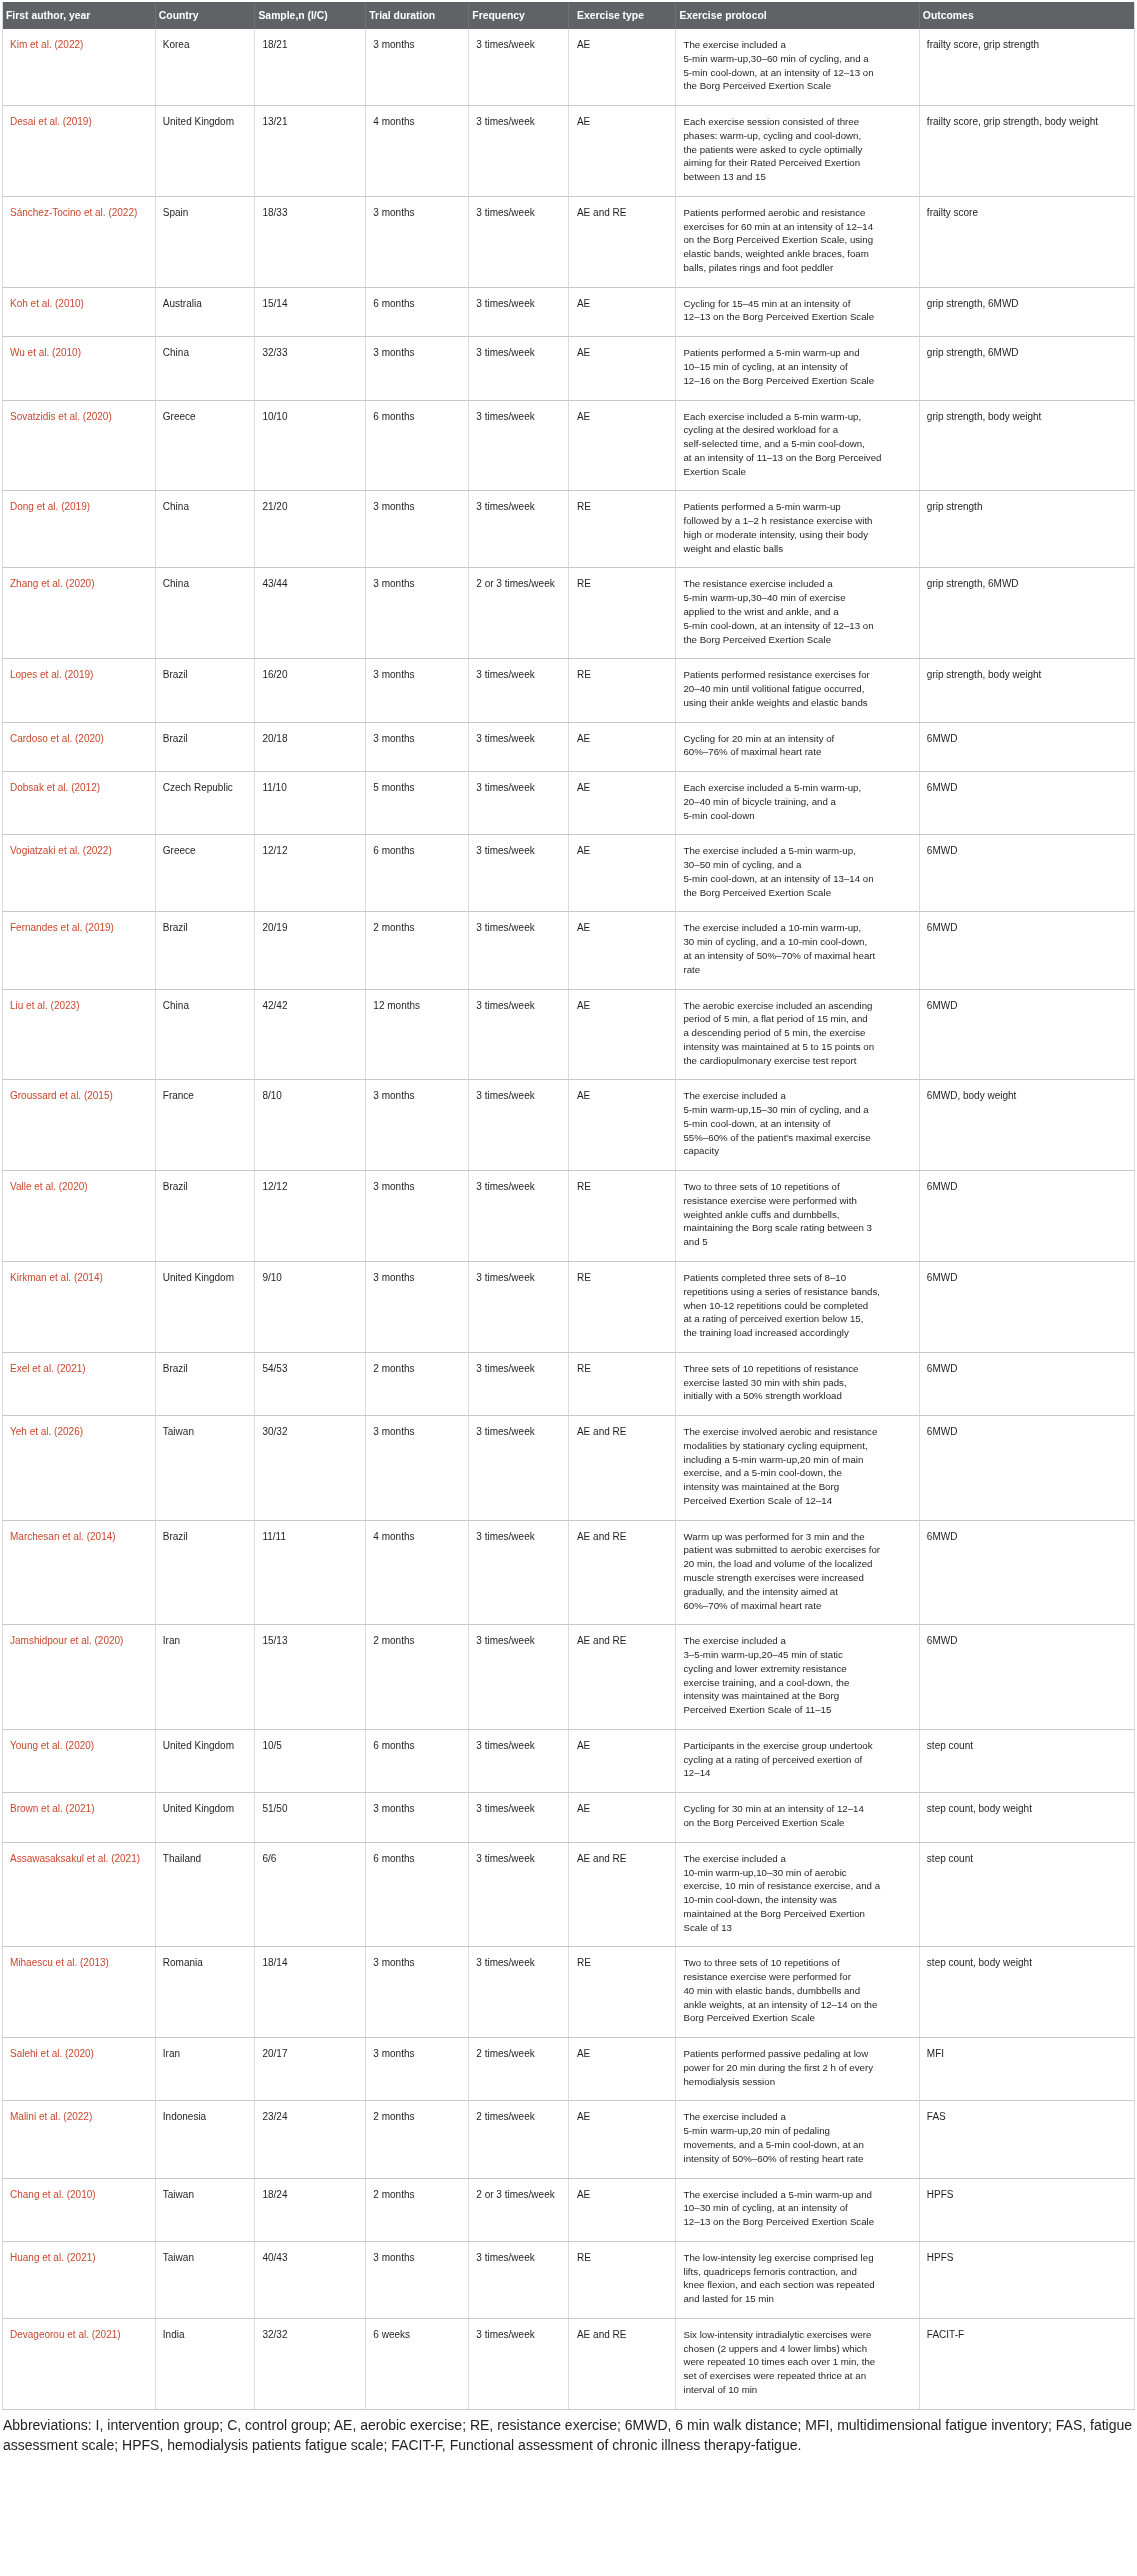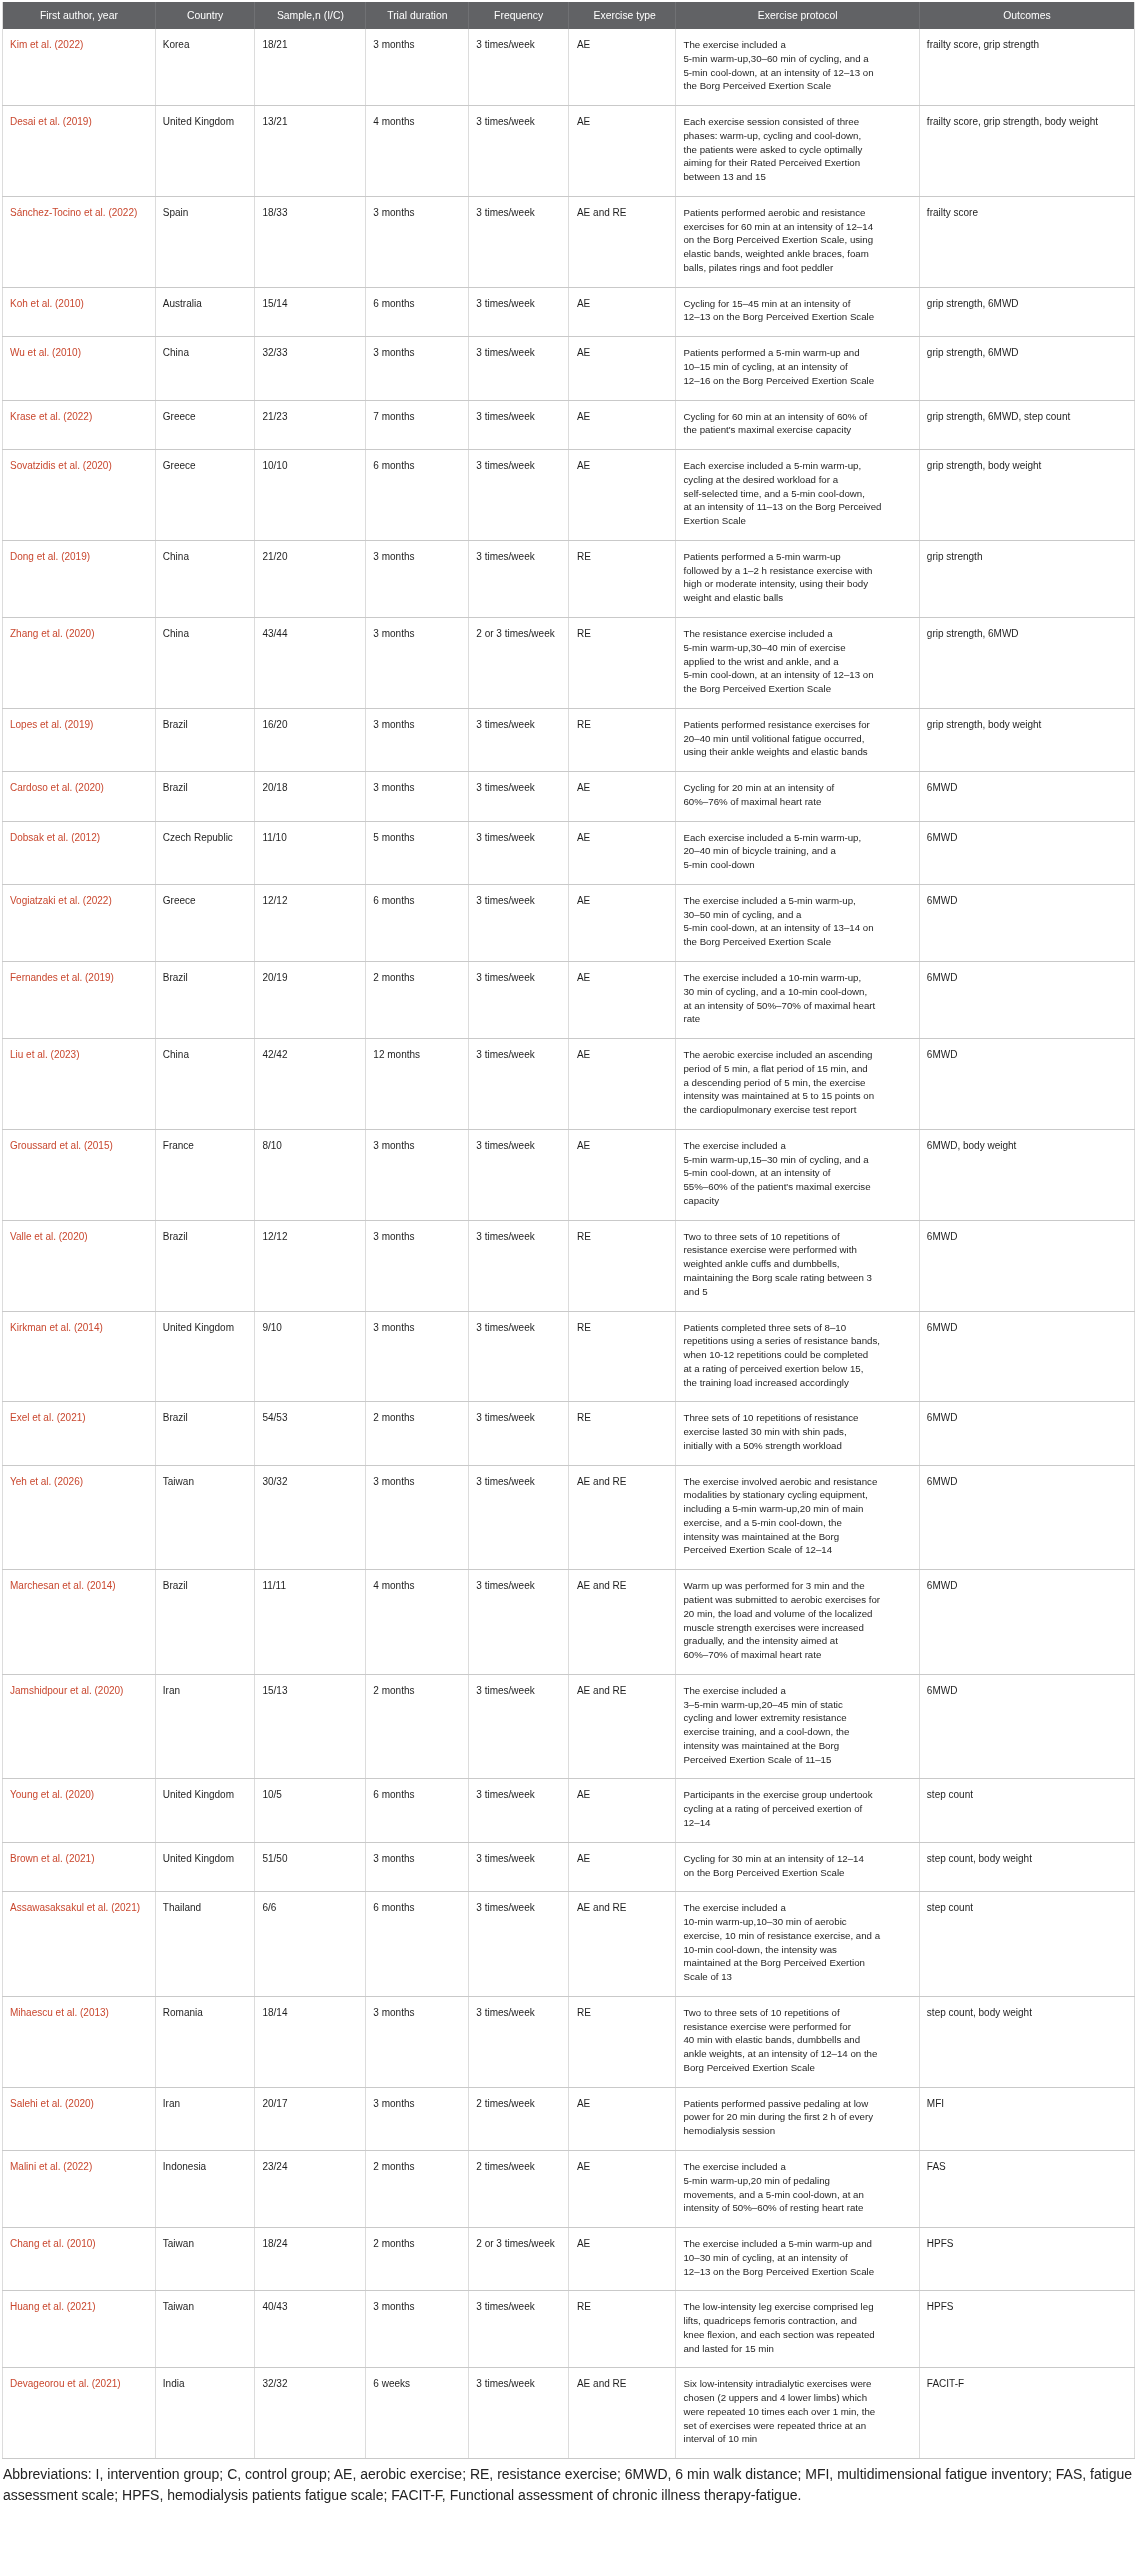--- a/index.html
+++ b/index.html
@@ -18,22 +18,22 @@
     width: 100%;
     border-collapse: collapse;
     table-layout: fixed;
     border-left: 1px solid #dcdcdc;
     border-right: 1px solid #dcdcdc;
   }
   thead th {
     background: var(--header-bg, #616265);
     color: var(--header-text, #ffffff);
     font-size: 10.4px;
-    font-weight: normal;
-    text-align: center;
+    font-weight: bold;
+    text-align: left;
     vertical-align: middle;
     padding: 8px 3px;
     border-right: 1px solid #707174;
   }
   thead th:last-child { border-right: none; margin-left: 38px; }
   tbody td {
     vertical-align: top;
     text-align: left;
     font-size: 10px;
     line-height: 1.42;
@@ -142,31 +142,20 @@
           <td class="col-2">32/33</td>
           <td class="col-3">3 months</td>
           <td class="col-4">3 times/week</td>
           <td class="col-5">AE</td>
           <td class="col-6">Patients performed a 5-min warm-up and
 10–15 min of cycling, at an intensity of
 12–16 on the Borg Perceived Exertion Scale</td>
           <td class="col-7">grip strength, 6MWD</td>
         </tr>
         <tr>
-          <td class="col-0 author">Krase et al. (2022)</td>
-          <td class="col-1">Greece</td>
-          <td class="col-2">21/23</td>
-          <td class="col-3">7 months</td>
-          <td class="col-4">3 times/week</td>
-          <td class="col-5">AE</td>
-          <td class="col-6">Cycling for 60 min at an intensity of 60% of
-the patient's maximal exercise capacity</td>
-          <td class="col-7">grip strength, 6MWD, step count</td>
-        </tr>
-        <tr>
           <td class="col-0 author">Sovatzidis et al. (2020)</td>
           <td class="col-1">Greece</td>
           <td class="col-2">10/10</td>
           <td class="col-3">6 months</td>
           <td class="col-4">3 times/week</td>
           <td class="col-5">AE</td>
           <td class="col-6">Each exercise included a 5-min warm-up,
 cycling at the desired workload for a
 self-selected time, and a 5-min cool-down,
 at an intensity of 11–13 on the Borg Perceived

